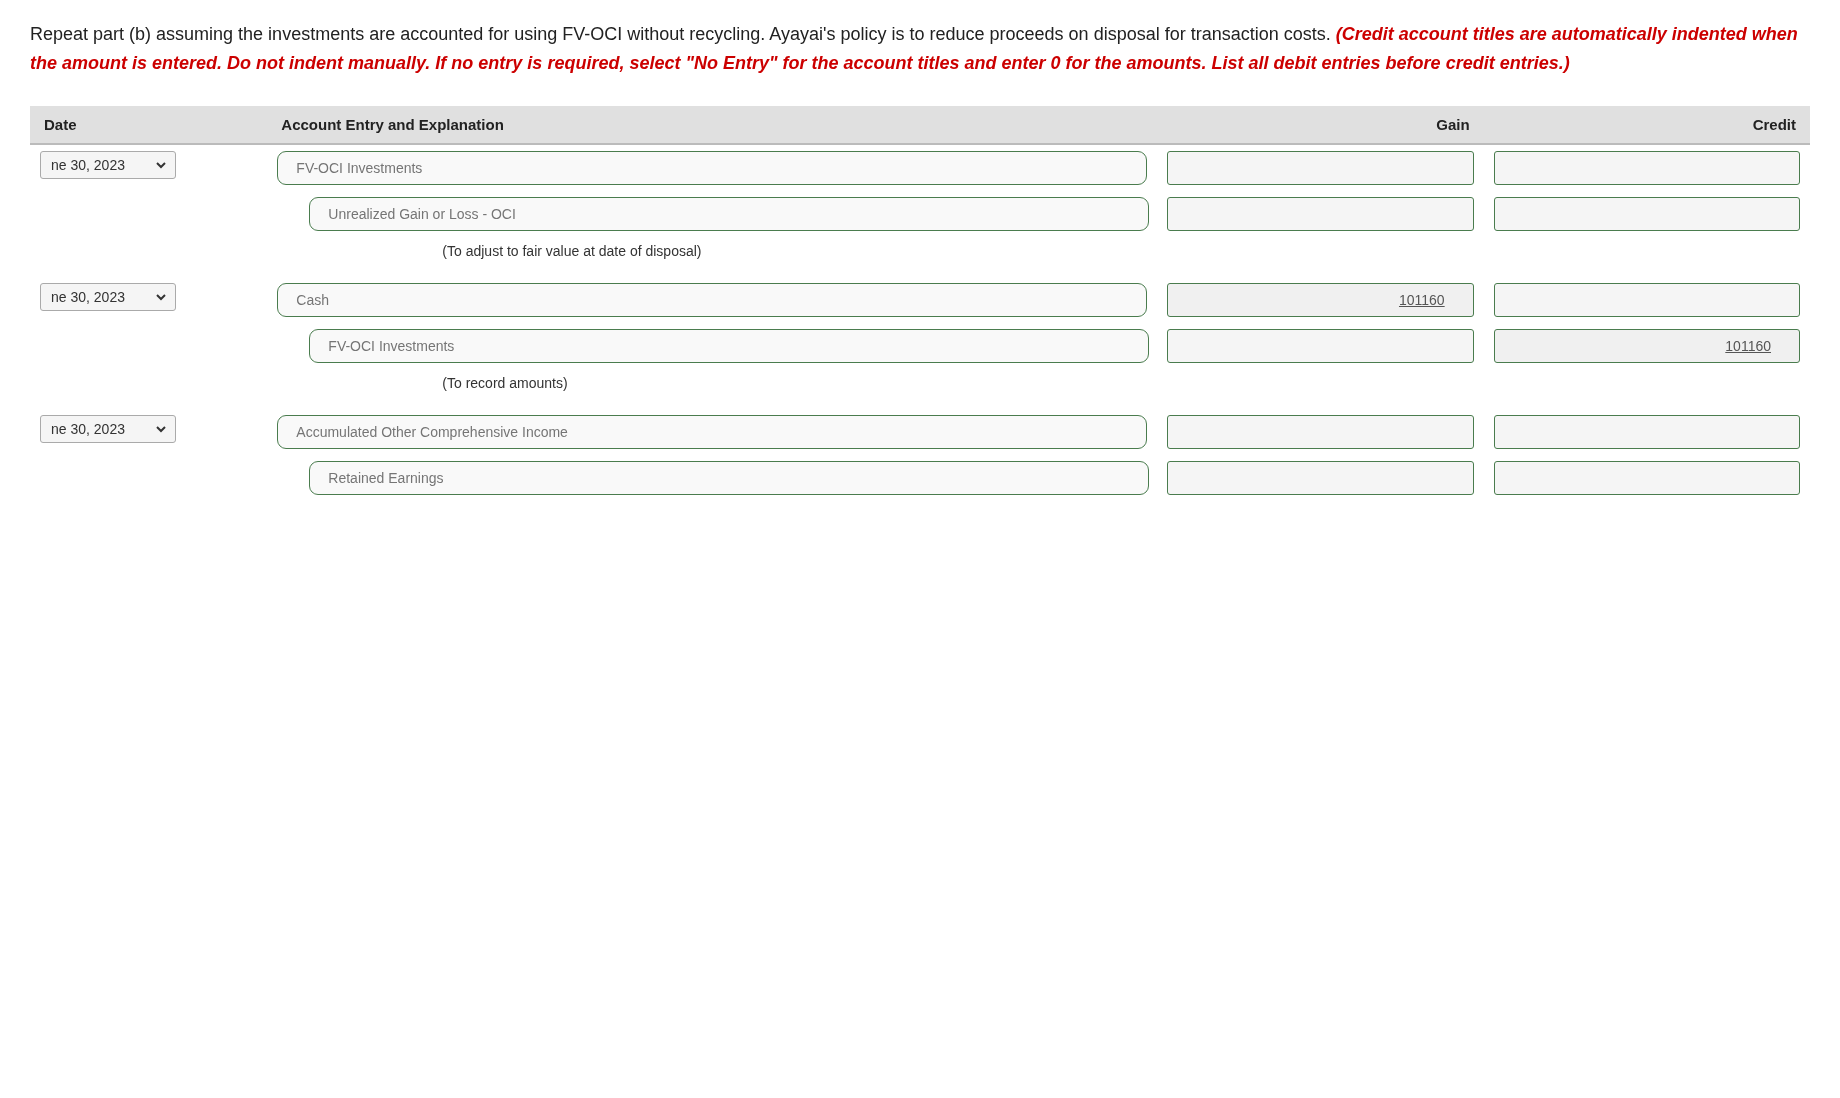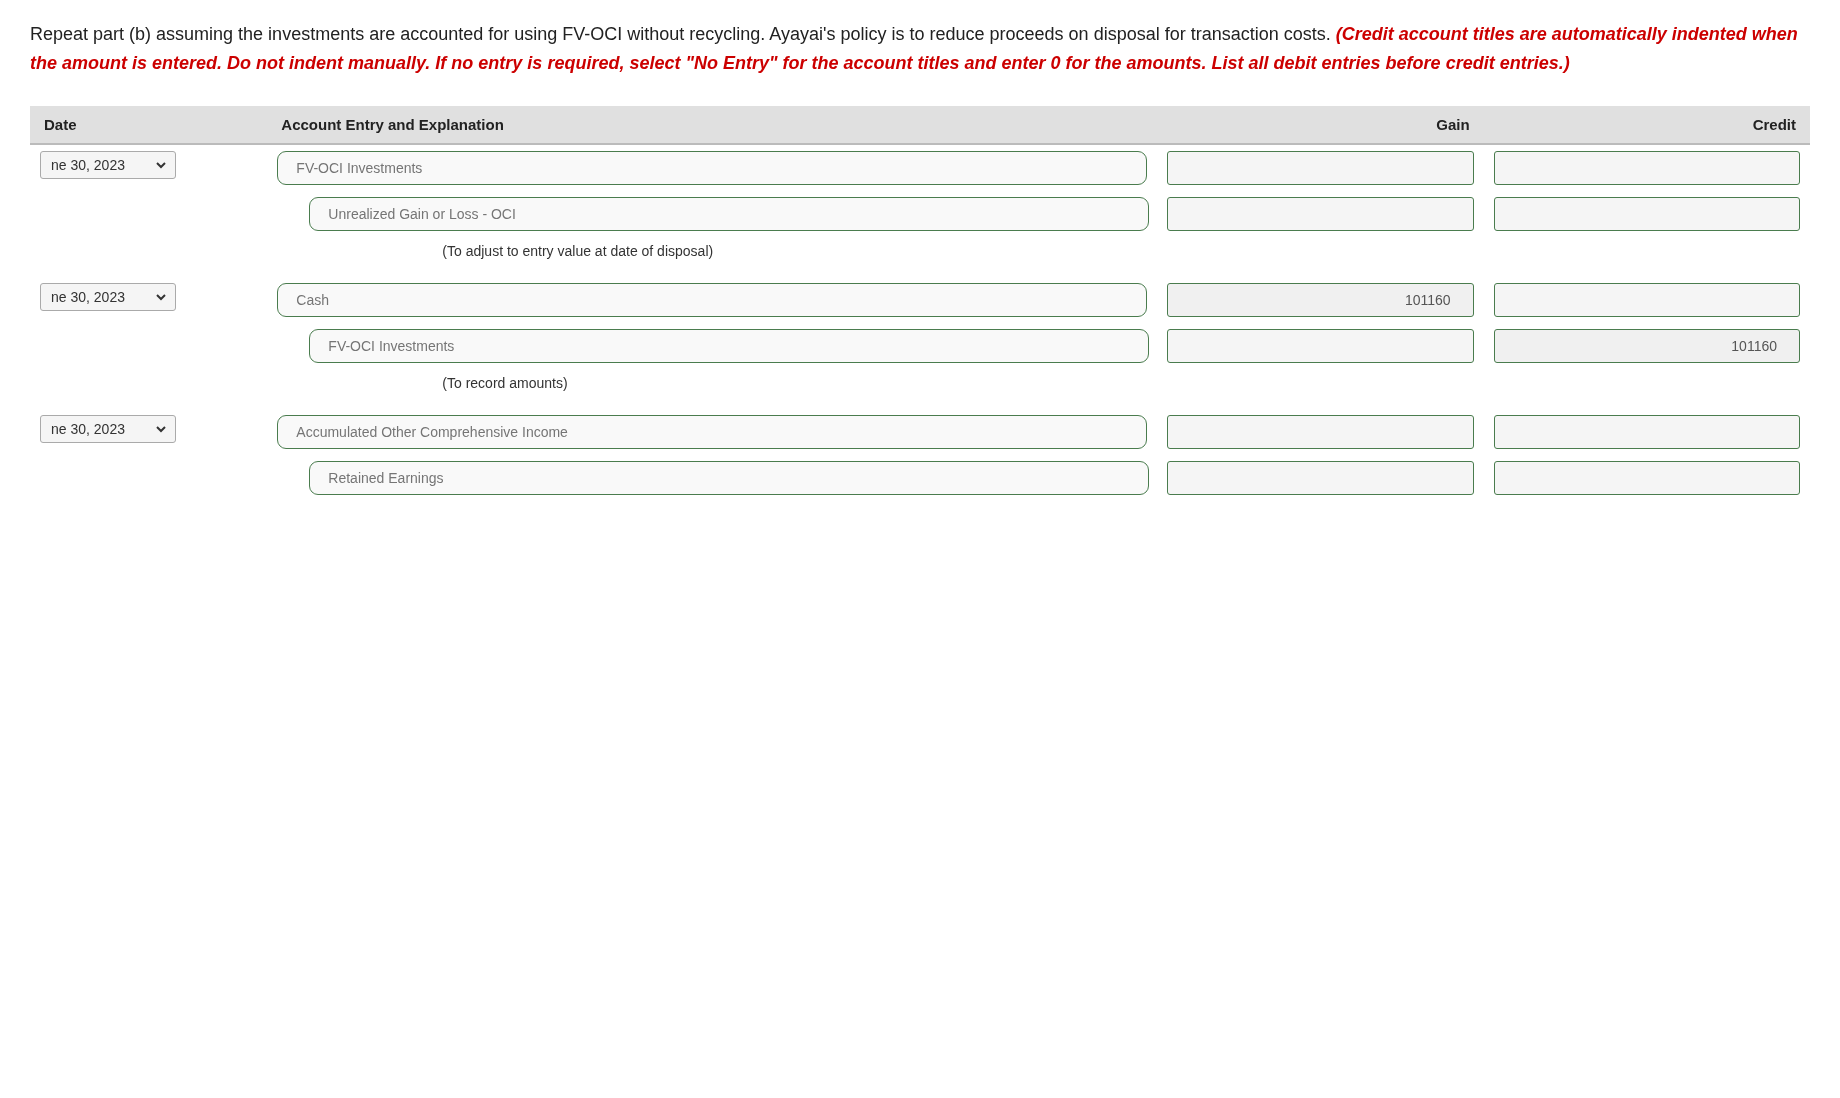--- a/index.html
+++ b/index.html
@@ -109,28 +109,29 @@
       outline: none;
     }
 
     .account-input.indented {
       margin-left: 32px;
       width: calc(100% - 30px);
     }
 
     .amount-input {
       width: 100%;
-      padding: 8px 22px;
+      padding: 8px 28px;
       border: 1.5px solid #4a7c4e;
       border-radius: 3px;
       background: #f0f0f0;
       font-size: 14px;
       color: #555;
       text-align: right;
       outline: none;
+      text-decoration: underline;
     }
 
     .amount-input.empty {
       background: #f5f5f5;
     }
 
     .memo-row td {
       padding: 4px 10px 10px 10px;
       font-size: 14px;
       color: #333;
@@ -185,21 +186,21 @@
         <td class="account-col-cell"><input type="text" class="account-input" placeholder="FV-OCI Investments" style=""></td>
         <td class="debit-col-cell"><input type="text" class="amount-input empty" style=""></td>
         <td class="credit-col-cell"><input type="text" class="amount-input empty" style=""></td>
       </tr>
       <tr>
         <td class="account-col-cell"><input type="text" class="account-input indented" placeholder="Unrealized Gain or Loss - OCI" style=""></td>
         <td class="debit-col-cell"><input type="text" class="amount-input empty" style=""></td>
         <td class="credit-col-cell"><input type="text" class="amount-input empty" style=""></td>
       </tr>
       <tr class="memo-row">
-        <td colspan="3"><span class="memo-text">(To adjust to entry value at date of disposal)</span></td>
+        <td colspan="3"><span class="memo-text">(To adjust to fair value at date of disposal)</span></td>
       </tr>
       <tr class="row-spacer">
         <td colspan="4"></td>
       </tr>
       <tr>
         <td class="date-cell" rowspan="3">
           <div class="date-select-wrapper">
             <select><option>ne 30, 2023</option></select>
           </div>
         </td>

